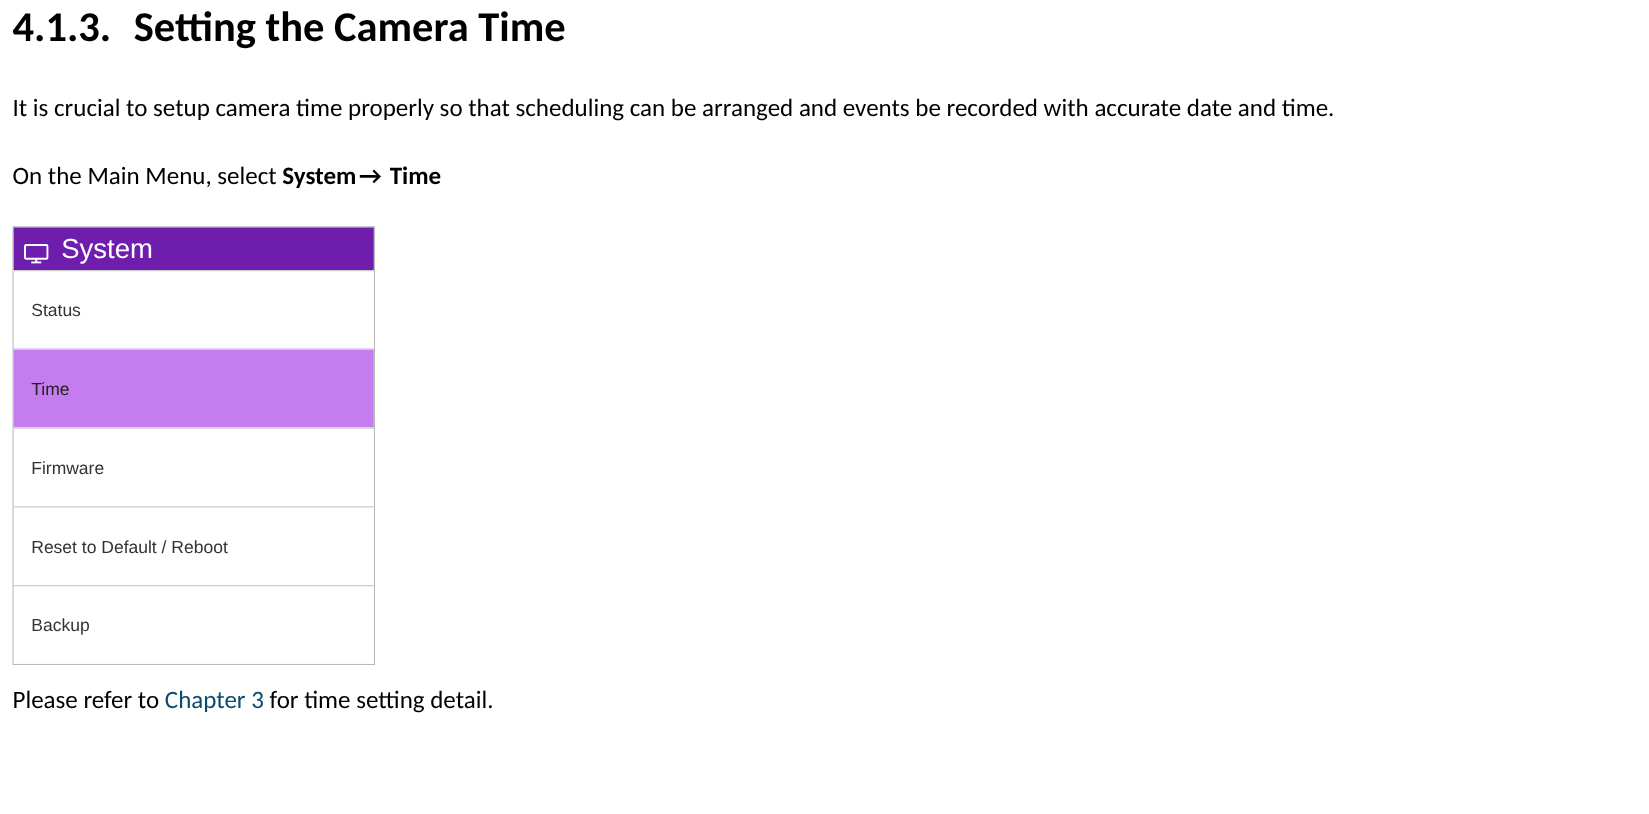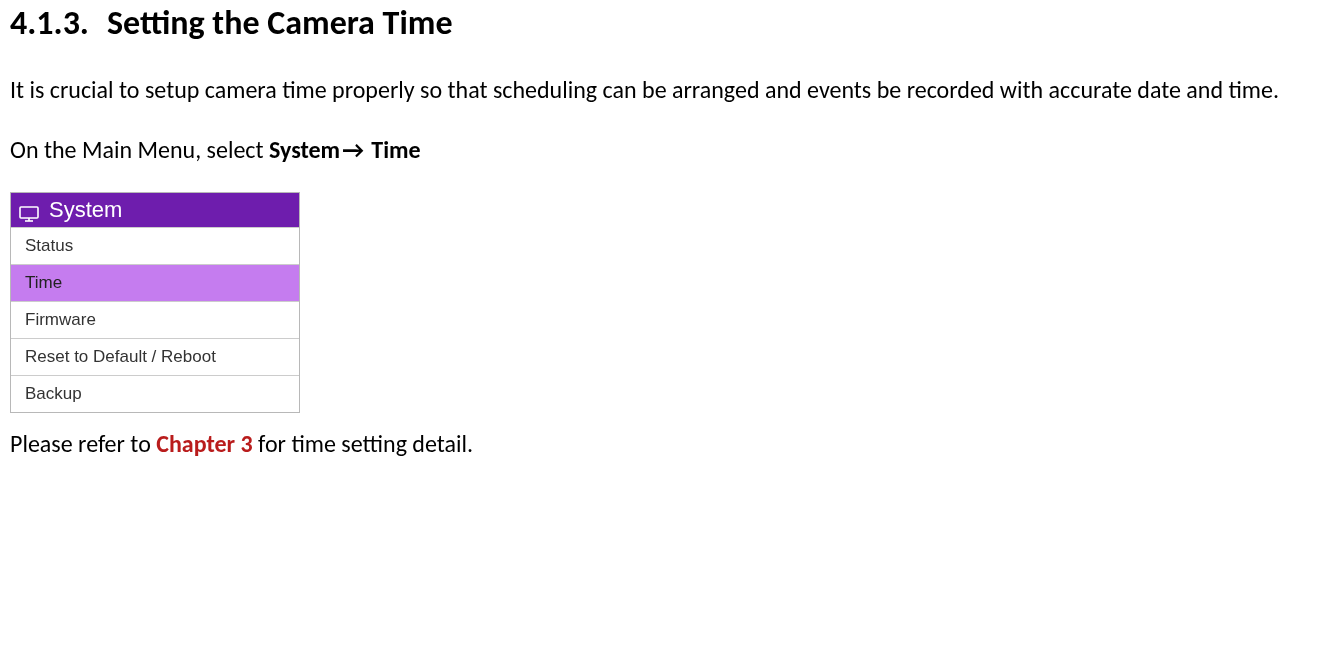--- a/index.html
+++ b/index.html
@@ -19,21 +19,21 @@
       font-size: 34px;
       font-weight: bold;
       margin-top: 2px;
       margin-bottom: 30px;
     }
     .heading .num {
       display: inline-block;
       margin-right: 18px;
     }
     .paragraph {
-      font-size: 24px;
+      font-size: 20px;
       margin-bottom: 26px;
       line-height: 1.4;
     }
     .paragraph .bold {
       font-weight: bold;
     }
     .arrow {
       font-weight: bold;
       margin: 0 2px;
     }
@@ -55,32 +55,32 @@
     }
     .monitor-icon {
       display: inline-block;
       width: 20px;
       height: 16px;
     }
     .menu-item {
       background: #fff;
       color: #333;
       font-family: Arial, sans-serif;
-      font-size: 17px;
-      padding: 8px 14px;
+      font-size: 14px;
+      padding: 23px 14px;
       border-top: 1px solid #ccc;
       cursor: pointer;
     }
     .menu-item.selected {
       background: #c57cef;
       color: #222;
     }
     .footer-note .red {
-      color: #b91c1c;
-      font-weight: bold;
+      color: #0c4a6e;
+      font-weight: normal;
     }
   </style>
 </head>
 <body>
 
 <h1 class="heading">
   <span class="num">4.1.3.</span><span>Setting the Camera Time</span>
 </h1>
 
 <p class="paragraph">It is crucial to setup camera time properly so that scheduling can be arranged and events be recorded with accurate date and time.</p>

